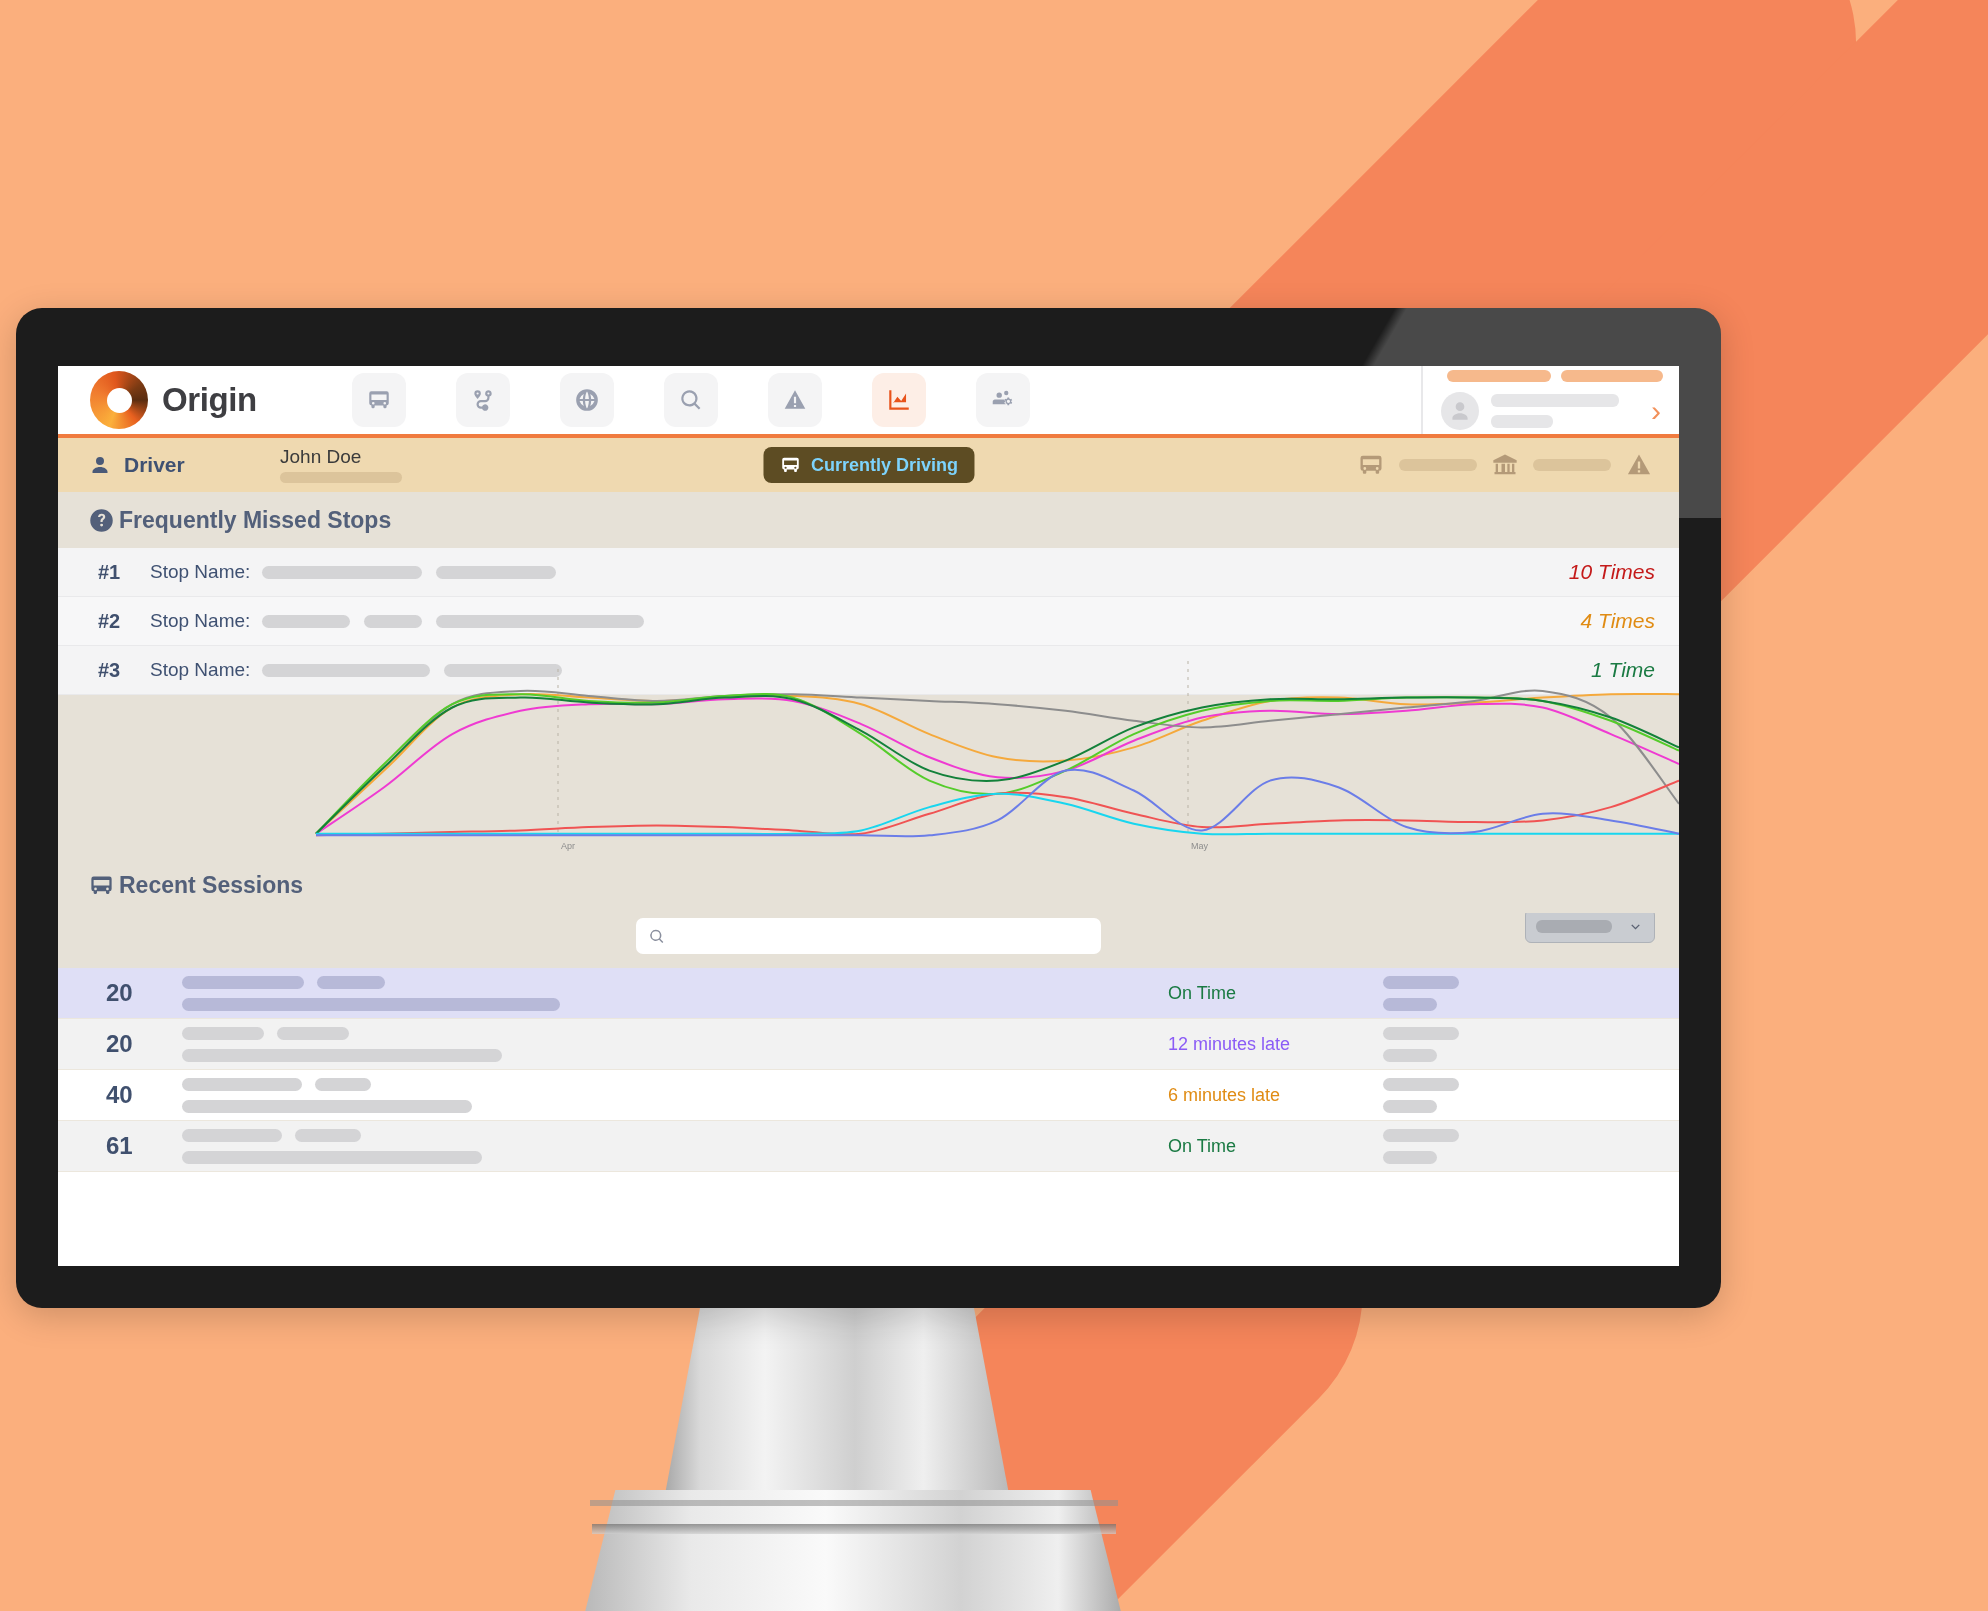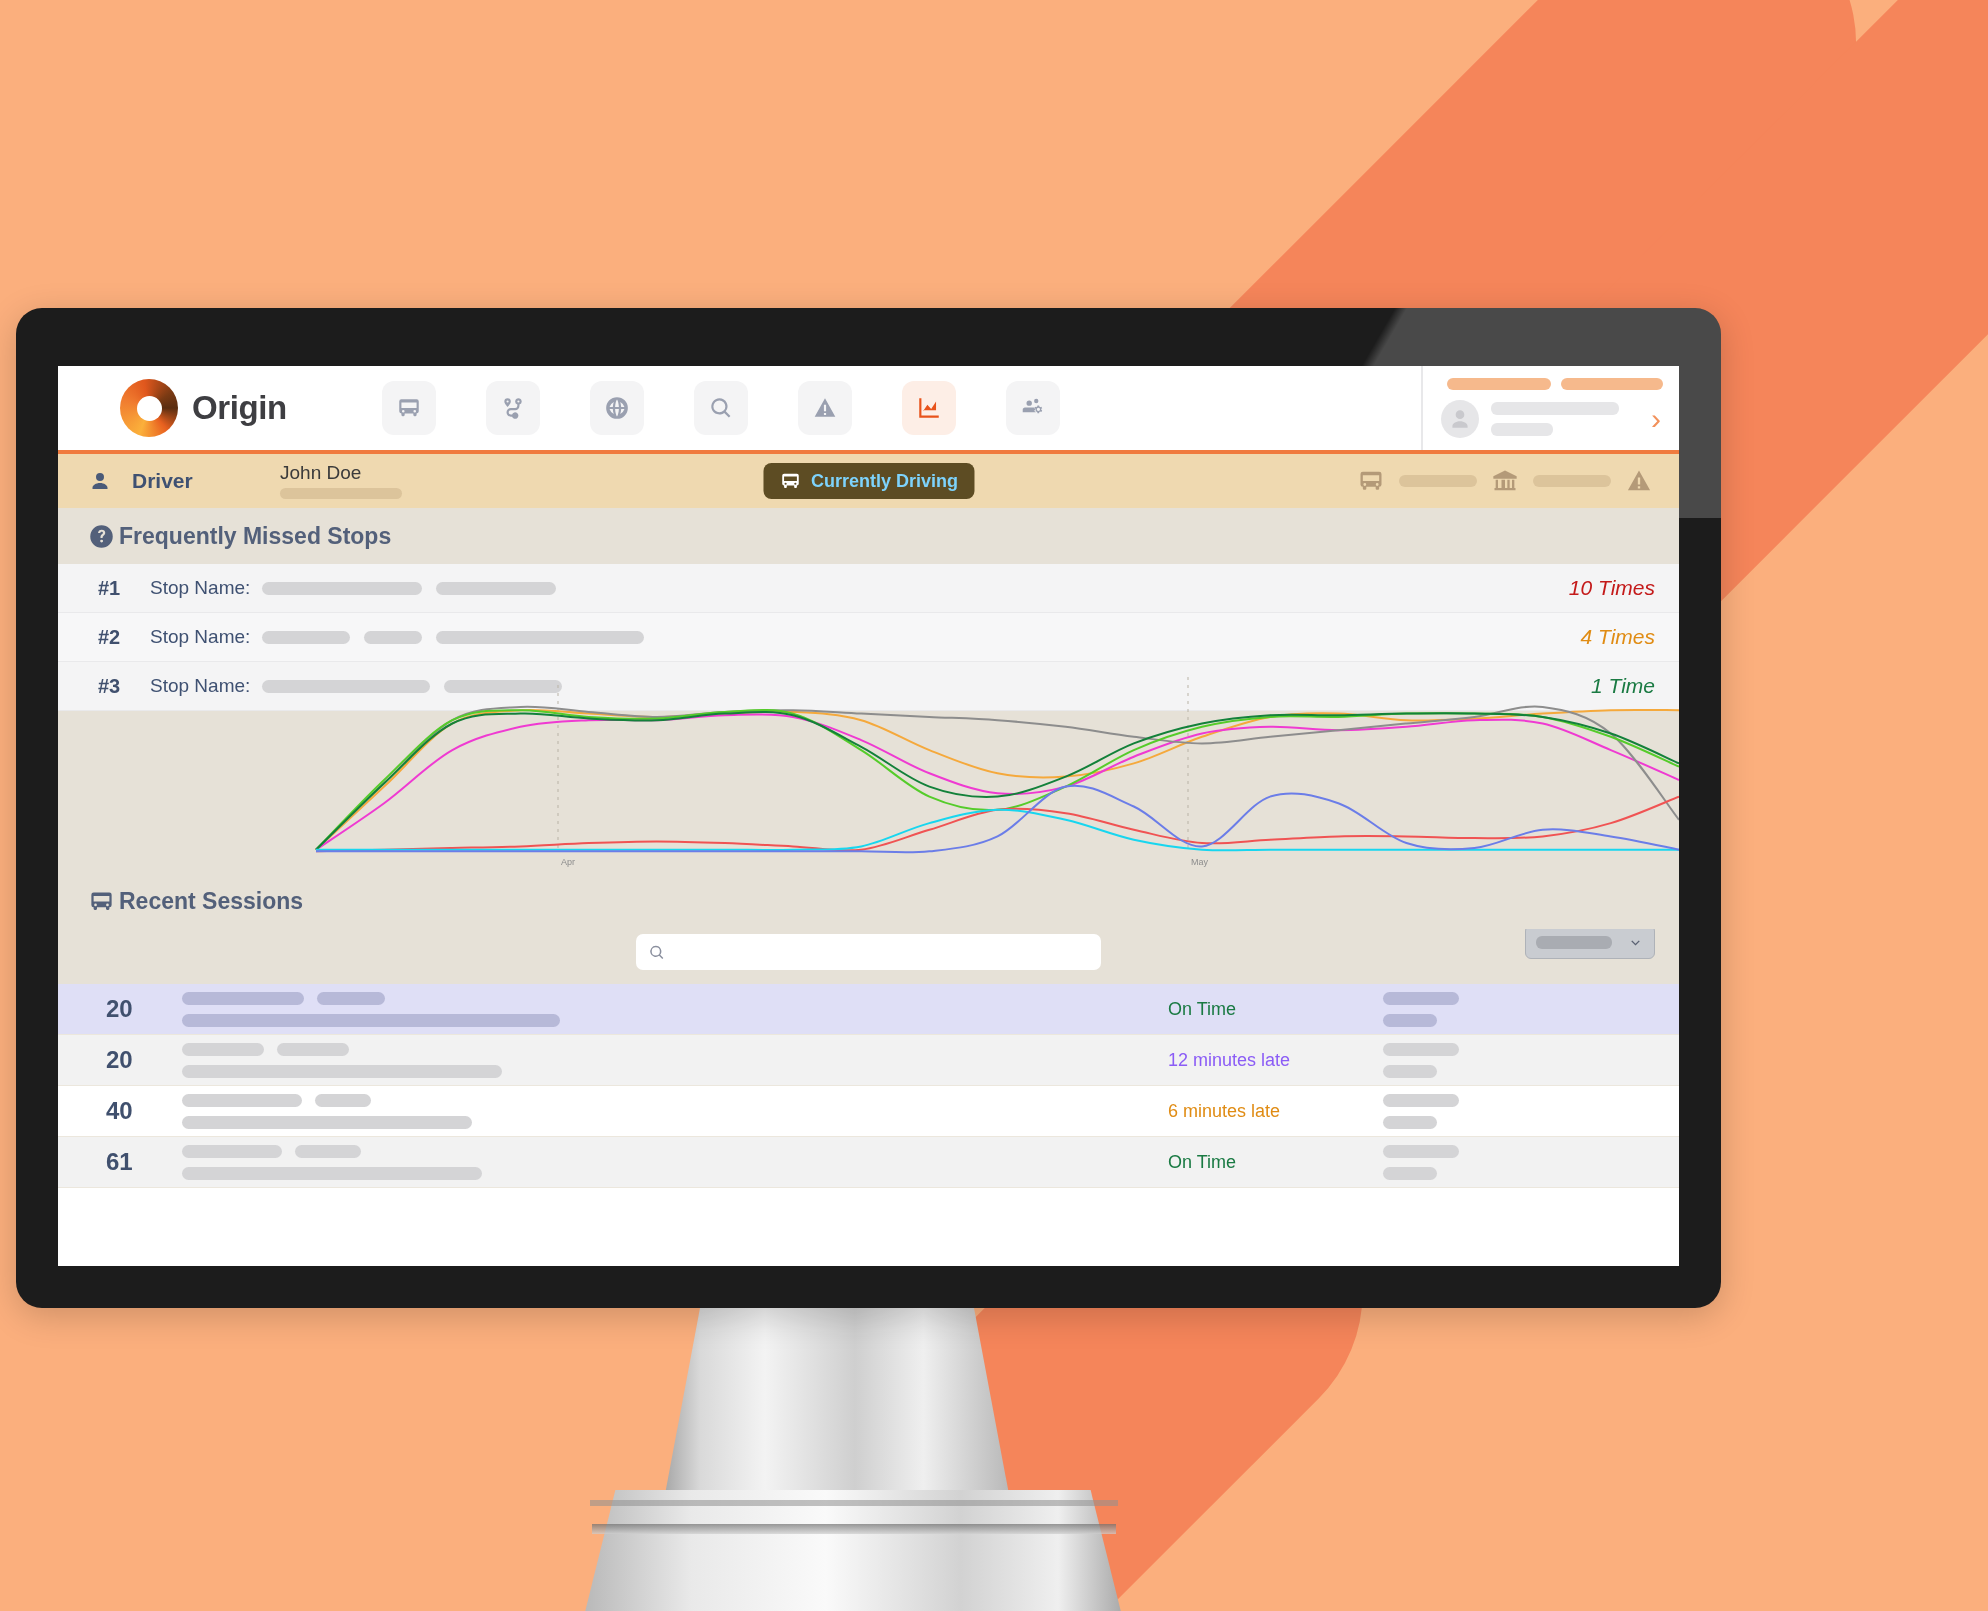--- a/index.html
+++ b/index.html
@@ -81,26 +81,25 @@
   .stand-line2 {
     position: absolute;
     left: 592px; top: 1524px;
     width: 524px; height: 10px;
     background: linear-gradient(180deg,#6f6f6f,#cfcfcf);
     opacity: .7;
   }
 
   
   .topnav {
-    height: 88px;
+    height: 72px;
     display: flex; align-items: center;
     border-bottom: 4px solid #f07b3f;
     background: #fff;
     position: relative;
-    padding-left: 30px;
   }
   .brand { display: flex; align-items: center; gap: 14px; padding-left: 32px; width: 270px; }
   .logo-ring {
     width: 58px; height: 58px; border-radius: 50%;
     background: conic-gradient(from 200deg, #fbb03b 0deg, #f07b2f 90deg, #e0571d 150deg, #7a3a13 215deg, #5a2d10 250deg, #e8601f 300deg, #fbb03b 360deg);
     display:flex; align-items:center; justify-content:center;
   }
   .logo-hole { width: 25px; height: 25px; background:#fff; border-radius:50%; }
   .brand-name { font-size: 33px; font-weight: 700; color: #3e3e42; letter-spacing: -.4px; }
 
@@ -137,21 +136,21 @@
   .uline.l1 { width: 128px; }
   .uline.l2 { width: 62px; }
   .chev-right { color:#f2915b; font-size: 30px; line-height: 1; font-weight: 400; padding-right: 2px; }
 
   
   .driverbar {
     height: 54px; background: #efd9b0;
     display: flex; align-items: center;
     position: relative; padding: 0 26px 0 30px;
   }
-  .driver-left { display:flex; align-items:center; gap: 20px; width: 180px; }
+  .driver-left { display:flex; align-items:center; gap: 12px; width: 180px; }
   .driver-left svg { width: 24px; height: 24px; fill: #4a5a78; }
   .driver-title { font-size: 21px; font-weight: 700; color: #3f5172; }
   .driver-name-wrap { display:flex; flex-direction:column; gap:6px; margin-left: 12px; }
   .driver-name { font-size: 19px; color:#3b3b3b; line-height: 1; }
   .driver-name-bar { width: 122px; height: 11px; border-radius: 6px; background:#dcc49b; }
 
   .driving-badge {
     position:absolute; left: 50%; transform: translateX(-50%);
     background: #5d4c23; color:#7dd3fc;
     border-radius: 8px;

